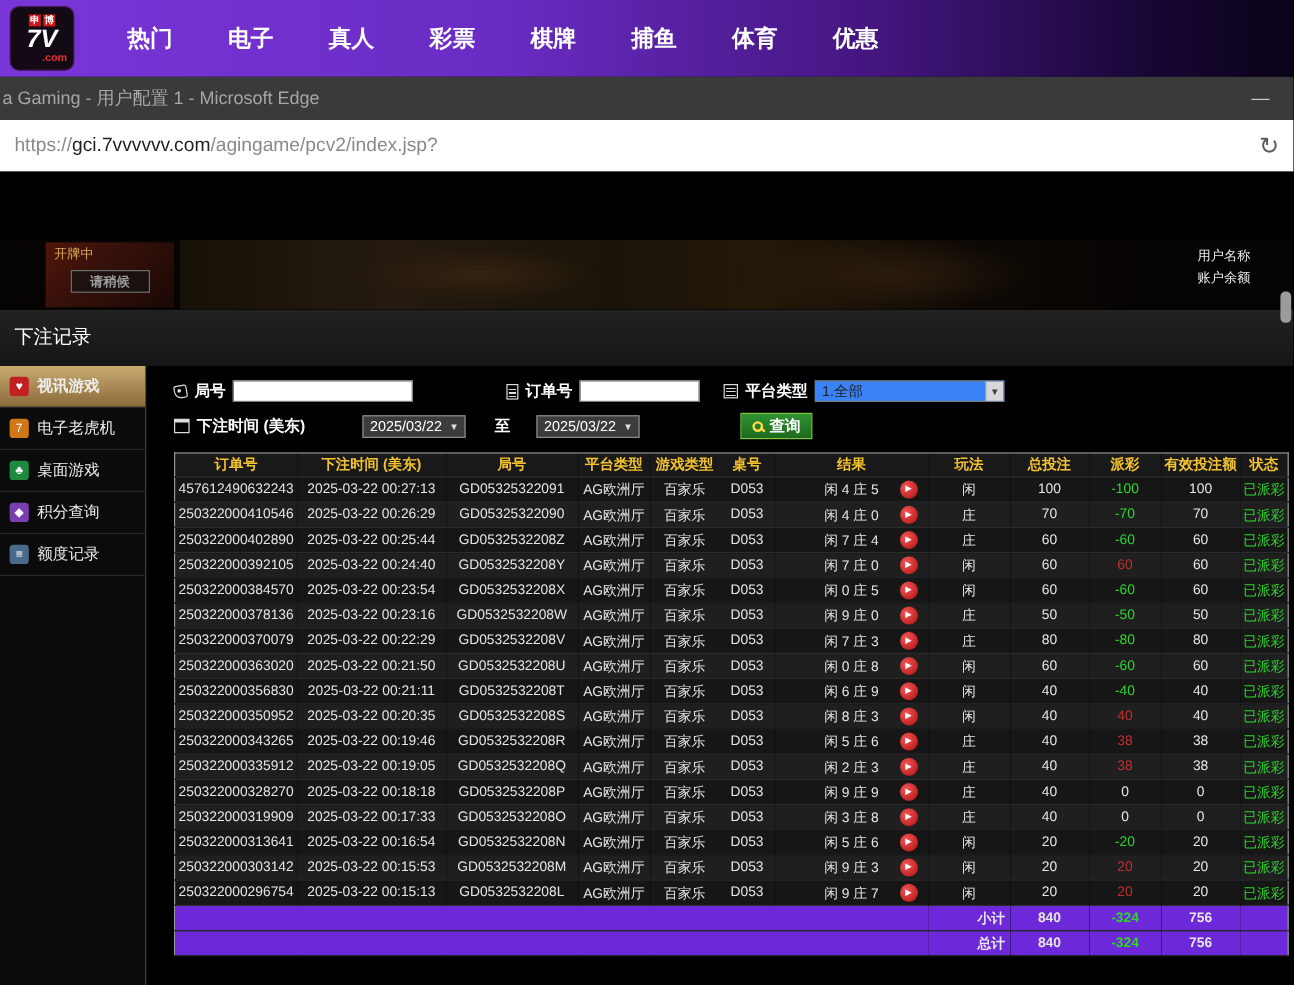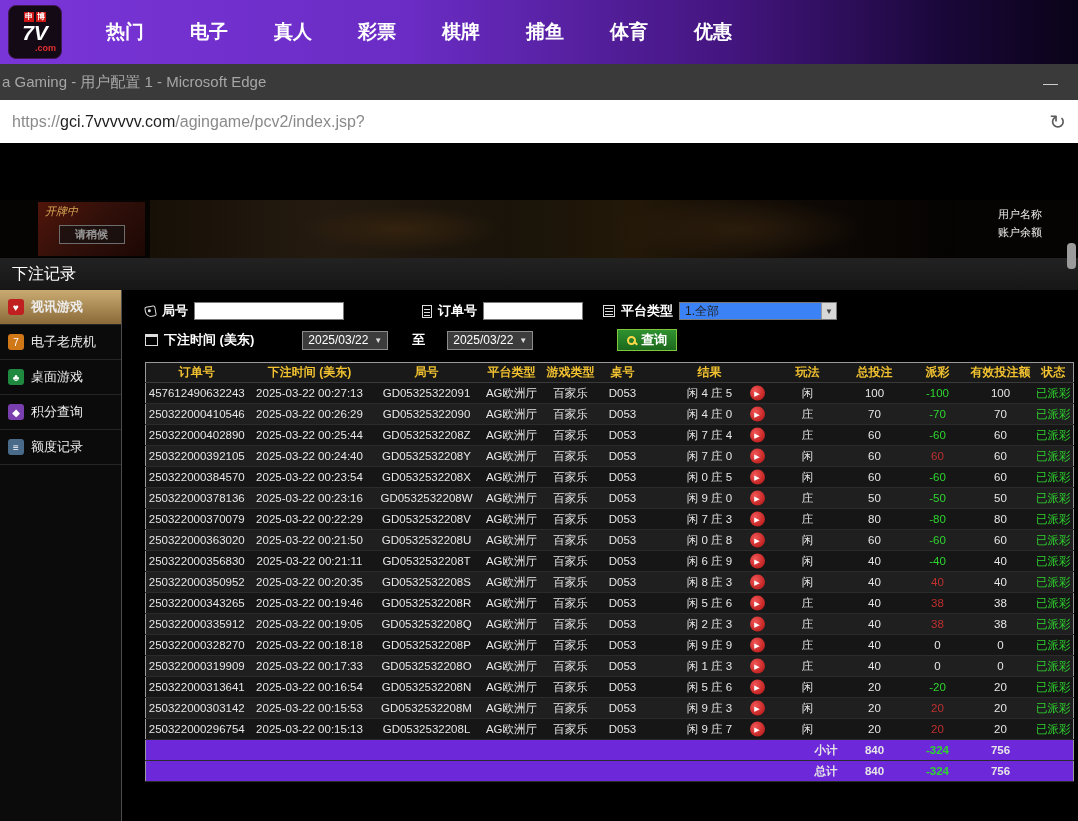--- a/index.html
+++ b/index.html
@@ -30,28 +30,28 @@
   .blackstrip { height:57px; background:#000; }
 
   
   .banner { height:58px; background:#060402; position:relative; overflow:hidden; }
   .banner-mid { position:absolute; left:150px; right:125px; top:0; bottom:0;
     background:linear-gradient(90deg,#171007 0%,#241a10 22%,#191309 45%,#231808 60%,#0e0905 82%,#050302 100%); }
   .banner-mid .patch1 { position:absolute; left:18%; top:10%; width:26%; height:80%; background:radial-gradient(ellipse at center,#33220e 0%,transparent 70%); }
   .banner-mid .patch2 { position:absolute; left:58%; top:0; width:30%; height:100%; background:radial-gradient(ellipse at center,#2a1c0c 0%,transparent 75%); }
   .banner-thumb { position:absolute; left:38px; top:2px; width:107px; height:54px; cursor:pointer;
     background:linear-gradient(135deg,#51150a 0%,#33100a 45%,#1c0804 100%); }
-  .banner-status { color:#d8a855; font-size:11px; padding:2px 0 0 7px;font-style:italic; }
+  .banner-status { color:#d8a855; font-size:11px; padding:2px 0 0 7px; }
   .banner-wait { margin:6px auto 0; width:66px; border:1px solid #6d6d6d; color:#9a9a9a; font-size:11px;
     text-align:center; padding:1px 0; background:rgba(18,18,18,.65);font-weight:bold; }
   .banner-user { position:absolute; right:36px; top:5px; color:#ececec; font-size:11px; line-height:18px; }
   .scroll-thumb { position:absolute; right:2px; top:243px; width:9px; height:26px; background:#9b9b9b; border-radius:4px; cursor:pointer; }
 
   
-  .sec-title { height:32px; background:linear-gradient(180deg,#222222,#161616); color:#ffffff; font-size:16px;
+  .sec-title { height:47px; background:linear-gradient(180deg,#222222,#161616); color:#ffffff; font-size:16px;
     display:flex; align-items:center; padding-left:12px; }
 
   
   .content { display:flex; height:531px; }
   .sidebar { width:122px; background:#0b0b0b; border-right:1px solid #4d4d4d; }
   .side-item { height:35px; display:flex; align-items:center; gap:7px; padding-left:8px;
     border-bottom:1px solid #262626; color:#ededed; font-size:13px; cursor:pointer; }
   .side-item.active { background:linear-gradient(180deg,#c9ab72 0%,#8a6a38 100%); font-weight:bold; }
   .side-icon { width:16px; height:16px; border-radius:3px; display:flex; align-items:center; justify-content:center;
     font-size:10px; color:#fff; flex:none; }
@@ -478,21 +478,21 @@
     <td class="status">已派彩</td>
   </tr>
             <tr class="r-even">
     <td>250322000319909</td>
     <td>2025-03-22 00:17:33</td>
     <td>GD0532532208O</td>
     <td>AG欧洲厅</td>
     <td>百家乐</td>
     <td>D053</td>
     <td class="result-cell">
-      <span>闲 1 庄 3</span>
+      <span>闲 3 庄 8</span>
       <span class="play-btn">▶</span>
     </td>
     <td>庄</td>
     <td class="gold">40</td>
     <td class="payout zero">0</td>
     <td class="gold">0</td>
     <td class="status">已派彩</td>
   </tr>
             <tr class="r-odd">
     <td>250322000313641</td>

